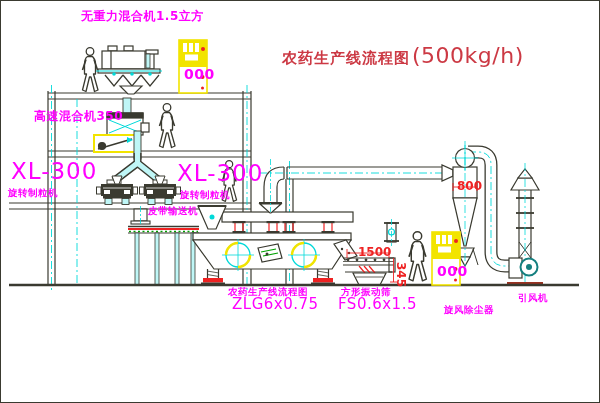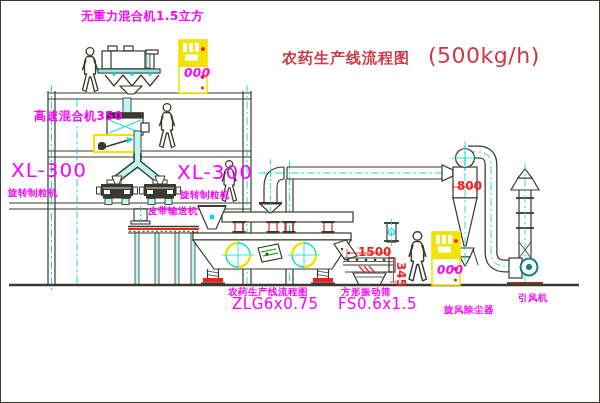--- a/index.html
+++ b/index.html
@@ -5,28 +5,28 @@
   html,body{margin:0;padding:0;background:#888;}
   #canvas{
     position:relative;width:598px;height:401px;background:#ffffff;
     border:1px solid #3a3a30;overflow:hidden;
     font-family:"DejaVu Sans",sans-serif;
   }
   #drawing{position:absolute;left:0;top:0;}
   .lbl{position:absolute;white-space:nowrap;color:#ff00ff;line-height:1;}
   .lbl.cn-s{font-size:9.5px;font-weight:bold;letter-spacing:0.5px;}
   .lbl.cn-m{font-size:12px;font-weight:bold;letter-spacing:0.5px;}
-  .lbl.model-big{font-size:20px;font-weight:400;letter-spacing:1px;text-align:center;}
+  .lbl.model-big{font-size:23px;font-weight:400;letter-spacing:1px;text-align:center;}
   .lbl.model-mid{font-size:15px;font-weight:400;letter-spacing:0.5px;text-align:center;}
   .lbl.dim{font-size:12px;color:#ee2222;font-weight:bold;}
   .lbl.dim-v{writing-mode:vertical-rl;}
-  .lbl.display{font-size:12px;color:#ff00ff;font-weight:bold;letter-spacing:0.5px;font-style:italic;}
+  .lbl.display{font-size:14px;color:#ff00ff;font-weight:bold;letter-spacing:0.5px;}
   #title{position:absolute;left:281px;top:42px;display:flex;align-items:center;color:#cc3944;}
   #title .t-cn{font-size:15px;font-weight:bold;letter-spacing:1px;margin-top:5px;text-align:center;}
-  #title .t-cap{font-size:22px;font-weight:400;margin-left:18px;letter-spacing:0.5px;}
+  #title .t-cap{font-size:22px;font-weight:400;margin-left:2px;letter-spacing:0.5px;}
 </style>
 </head>
 <body>
 
 <div id="canvas">
 
 <svg id="drawing" width="598" height="401" viewBox="0 0 598 401">
 
   <defs>
 

